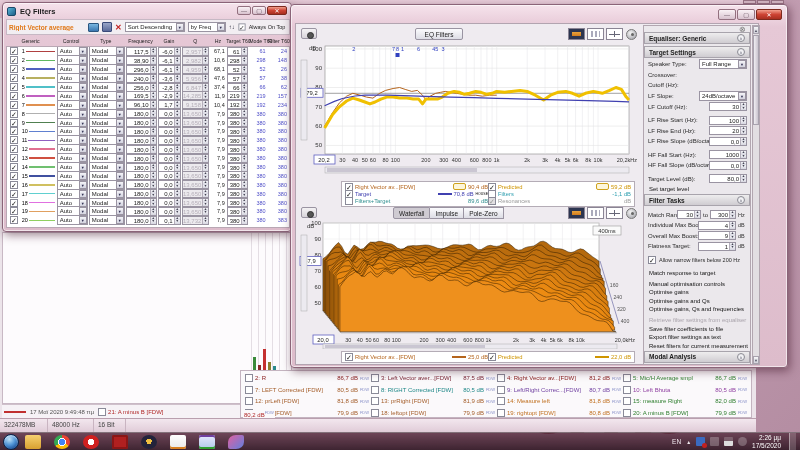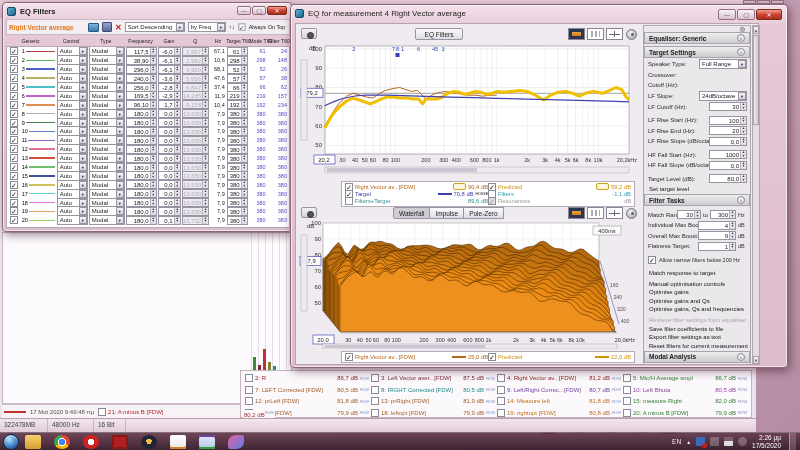--- a/index.html
+++ b/index.html
@@ -1521,24 +1521,20 @@
               </span>
             </span>
           </span>
           <span class="ftxt fblue" style="width: 19px;">380</span>
           <span class="ftxt fblue" style="width: 22px;">383</span>
         </div>
       </div>
   </div>
 
   <div id="win-eq" class="win" style="left:290px;top:4px;width:498px;height:364px;z-index:4;">
-    <div class="tbar">
-      <span class="appico"></span>
-      <span class="ttext">EQ for measurement 4 Right Vector average</span>
-    </div>
     <div class="capbtns" style="left:426px;top:4px;">
       <span class="cb" style="width:18px;">—</span>
       <span class="cb" style="width:18px;">▢</span>
       <span class="cb close" style="width:26px;">✕</span>
     </div>
     <div class="abs" style="left:4px;top:18px;width:464px;height:342px;background:#efebf0;border:1px solid #b2a4b0;"></div>
 
     <div class="abs" style="left:6px;top:20px;width:344px;height:178px;">
       <div class="cam abs" style="left:4px;top:3px;"></div>
       <div class="btn3d abs" style="left:118px;top:3px;width:48px;height:12px;border-radius:2px;">EQ Filters</div>

